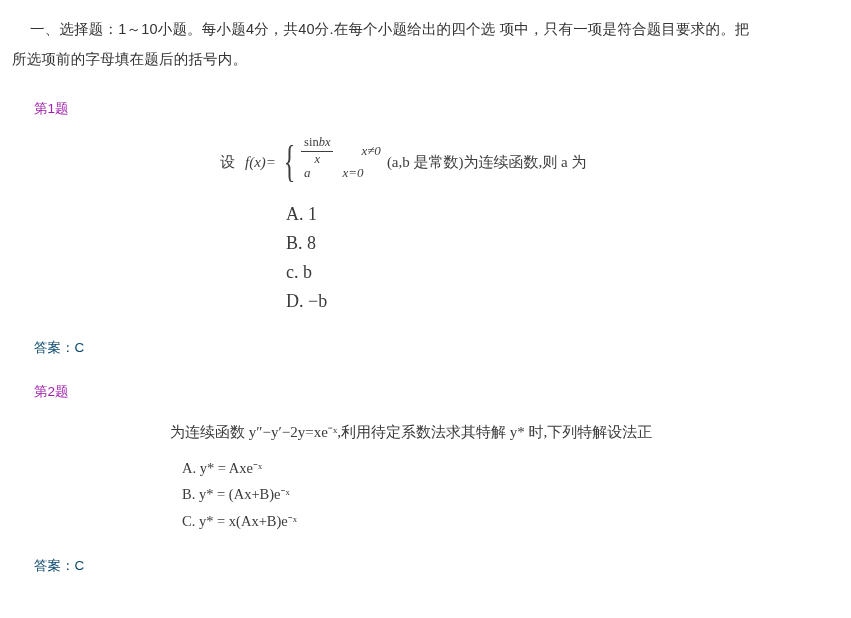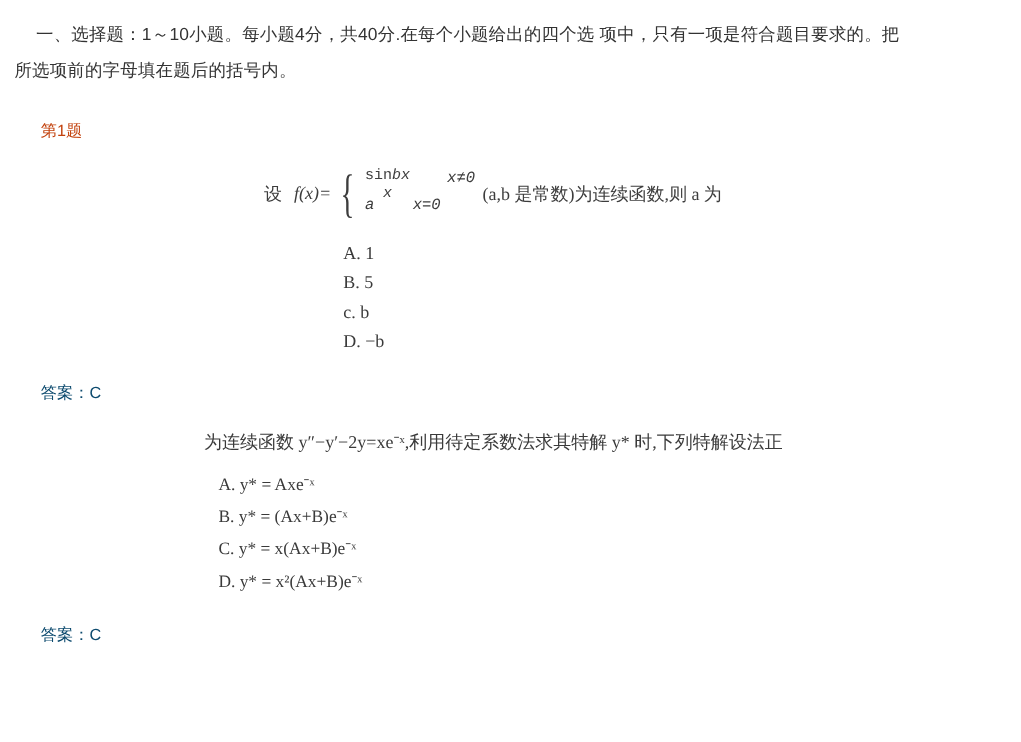--- a/index.html
+++ b/index.html
@@ -27,21 +27,21 @@
     color: #333;
     letter-spacing: 0.2px;
     margin: 4px 0 0 0;
   }
   .intro .ln2 {
     display: block;
     margin-left: -18px;
   }
   .q-label {
     font-size: 13.5px;
-    color: #c2410c;
+    color: #a21caf;
     margin: 26px 0 0 4px;
   }
   .answer {
     font-size: 13.5px;
     color: #0c4a6e;
     margin: 22px 0 0 4px;
   }
 
   
   .q1-wrap {
@@ -67,22 +67,22 @@
     color: #3d3d3d;
   }
   .cases {
     display: inline-block;
     vertical-align: middle;
     font-size: 13px;
     line-height: 1.35;
   }
   .case-row {
     display: flex;
+    align-items: center;
     height: 22px;
-    font-family: Liberation Mono, monospace;
   }
   .frac {
     display: inline-flex;
     flex-direction: column;
     align-items: center;
     vertical-align: middle;
     line-height: 1.05;
     font-size: 12.5px;
     margin-right: 2px;
   }
@@ -96,21 +96,21 @@
   .frac .den { padding: 0 3px; }
   .cond {
     margin-left: 26px;
   }
   .tail { margin-left: 6px; }
 
   .opts {
     margin-top: 16px;
     padding-left: 256px;
     font-family: "Liberation Serif", serif;
-    font-size: 15px;
+    font-size: 18px;
     color: #3a3a3a;
     line-height: 1.62;
   }
   .opts div { white-space: nowrap; }
 
   
   .q2-wrap {
     margin-top: 20px;
     padding-left: 140px;
     font-family: "Liberation Serif", serif;
@@ -167,33 +167,33 @@
           <span class="it" style="padding-left:3px;">a</span>
           <span class="cond it" style="margin-left:32px;">x=0</span>
         </span>
       </span>
       <span class="tail">(a,b 是常数)为连续函数,则 a 为</span>
     </div>
   </div>
 
   <div class="opts">
     <div>A. 1</div>
-    <div>B. 5</div>
+    <div>B. 8</div>
     <div>c. b</div>
     <div>D. −b</div>
   </div>
 
   <div class="answer">答案：C</div>
 
+  <div class="q-label">第2题</div>
 
   <div class="q2-wrap">
     <div class="q2-l1">为连续函数 y″−y′−2y=xe⁻ˣ,利用待定系数法求其特解 y* 时,下列特解设法正</div>
     <div class="q2-opts">
       <div>A. y* = Axe⁻ˣ</div>
       <div>B. y* = (Ax+B)e⁻ˣ</div>
       <div>C. y* = x(Ax+B)e⁻ˣ</div>
-      <div>D. y* = x²(Ax+B)e⁻ˣ</div>
     </div>
   </div>
 
   <div class="answer">答案：C</div>
 
 </div>
 
 </body></html>

